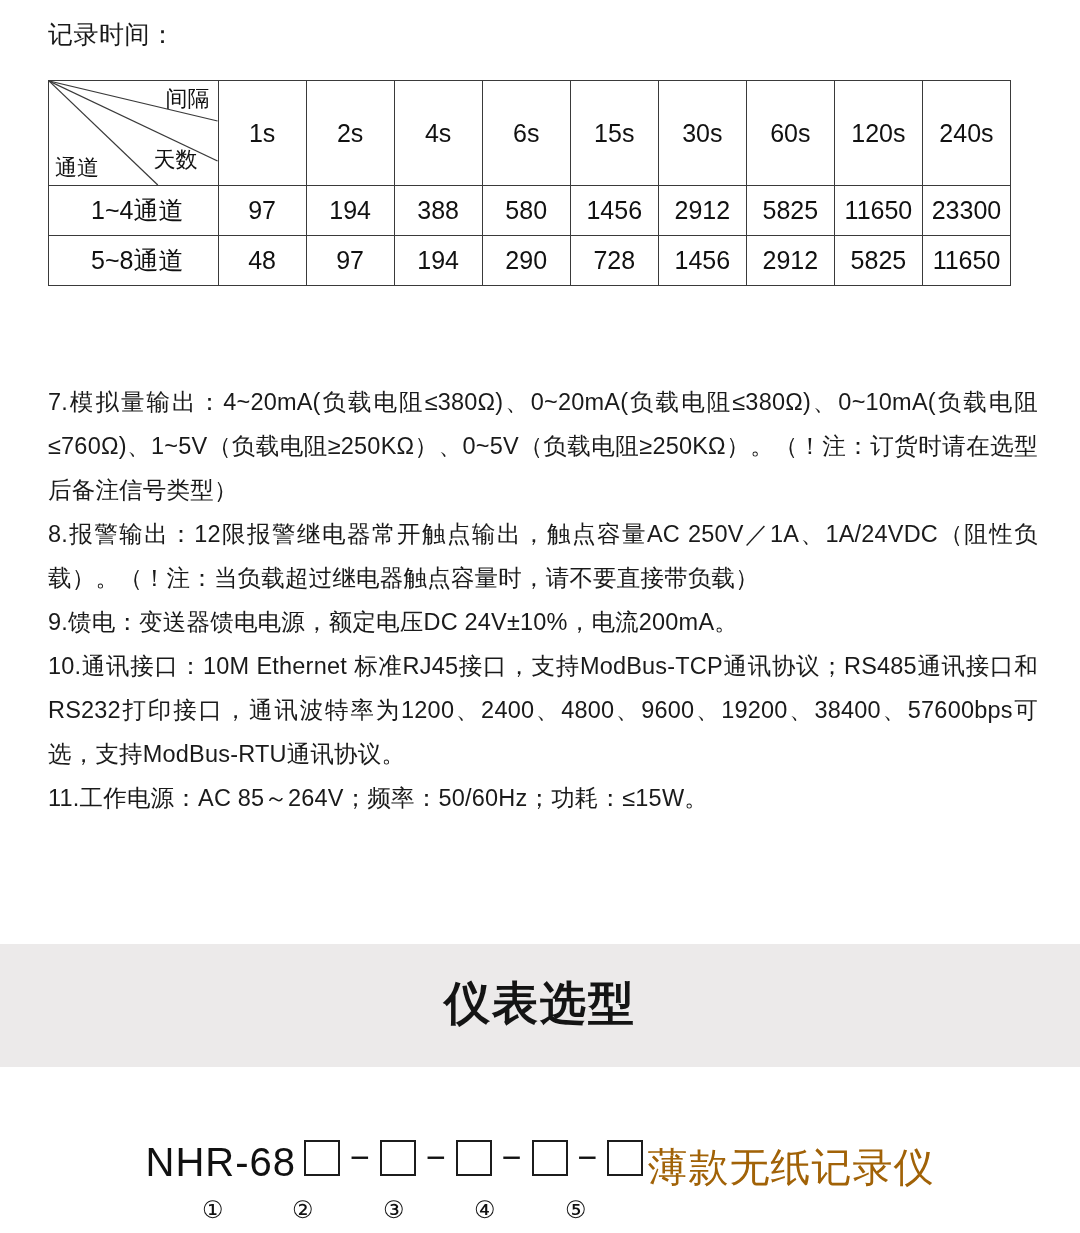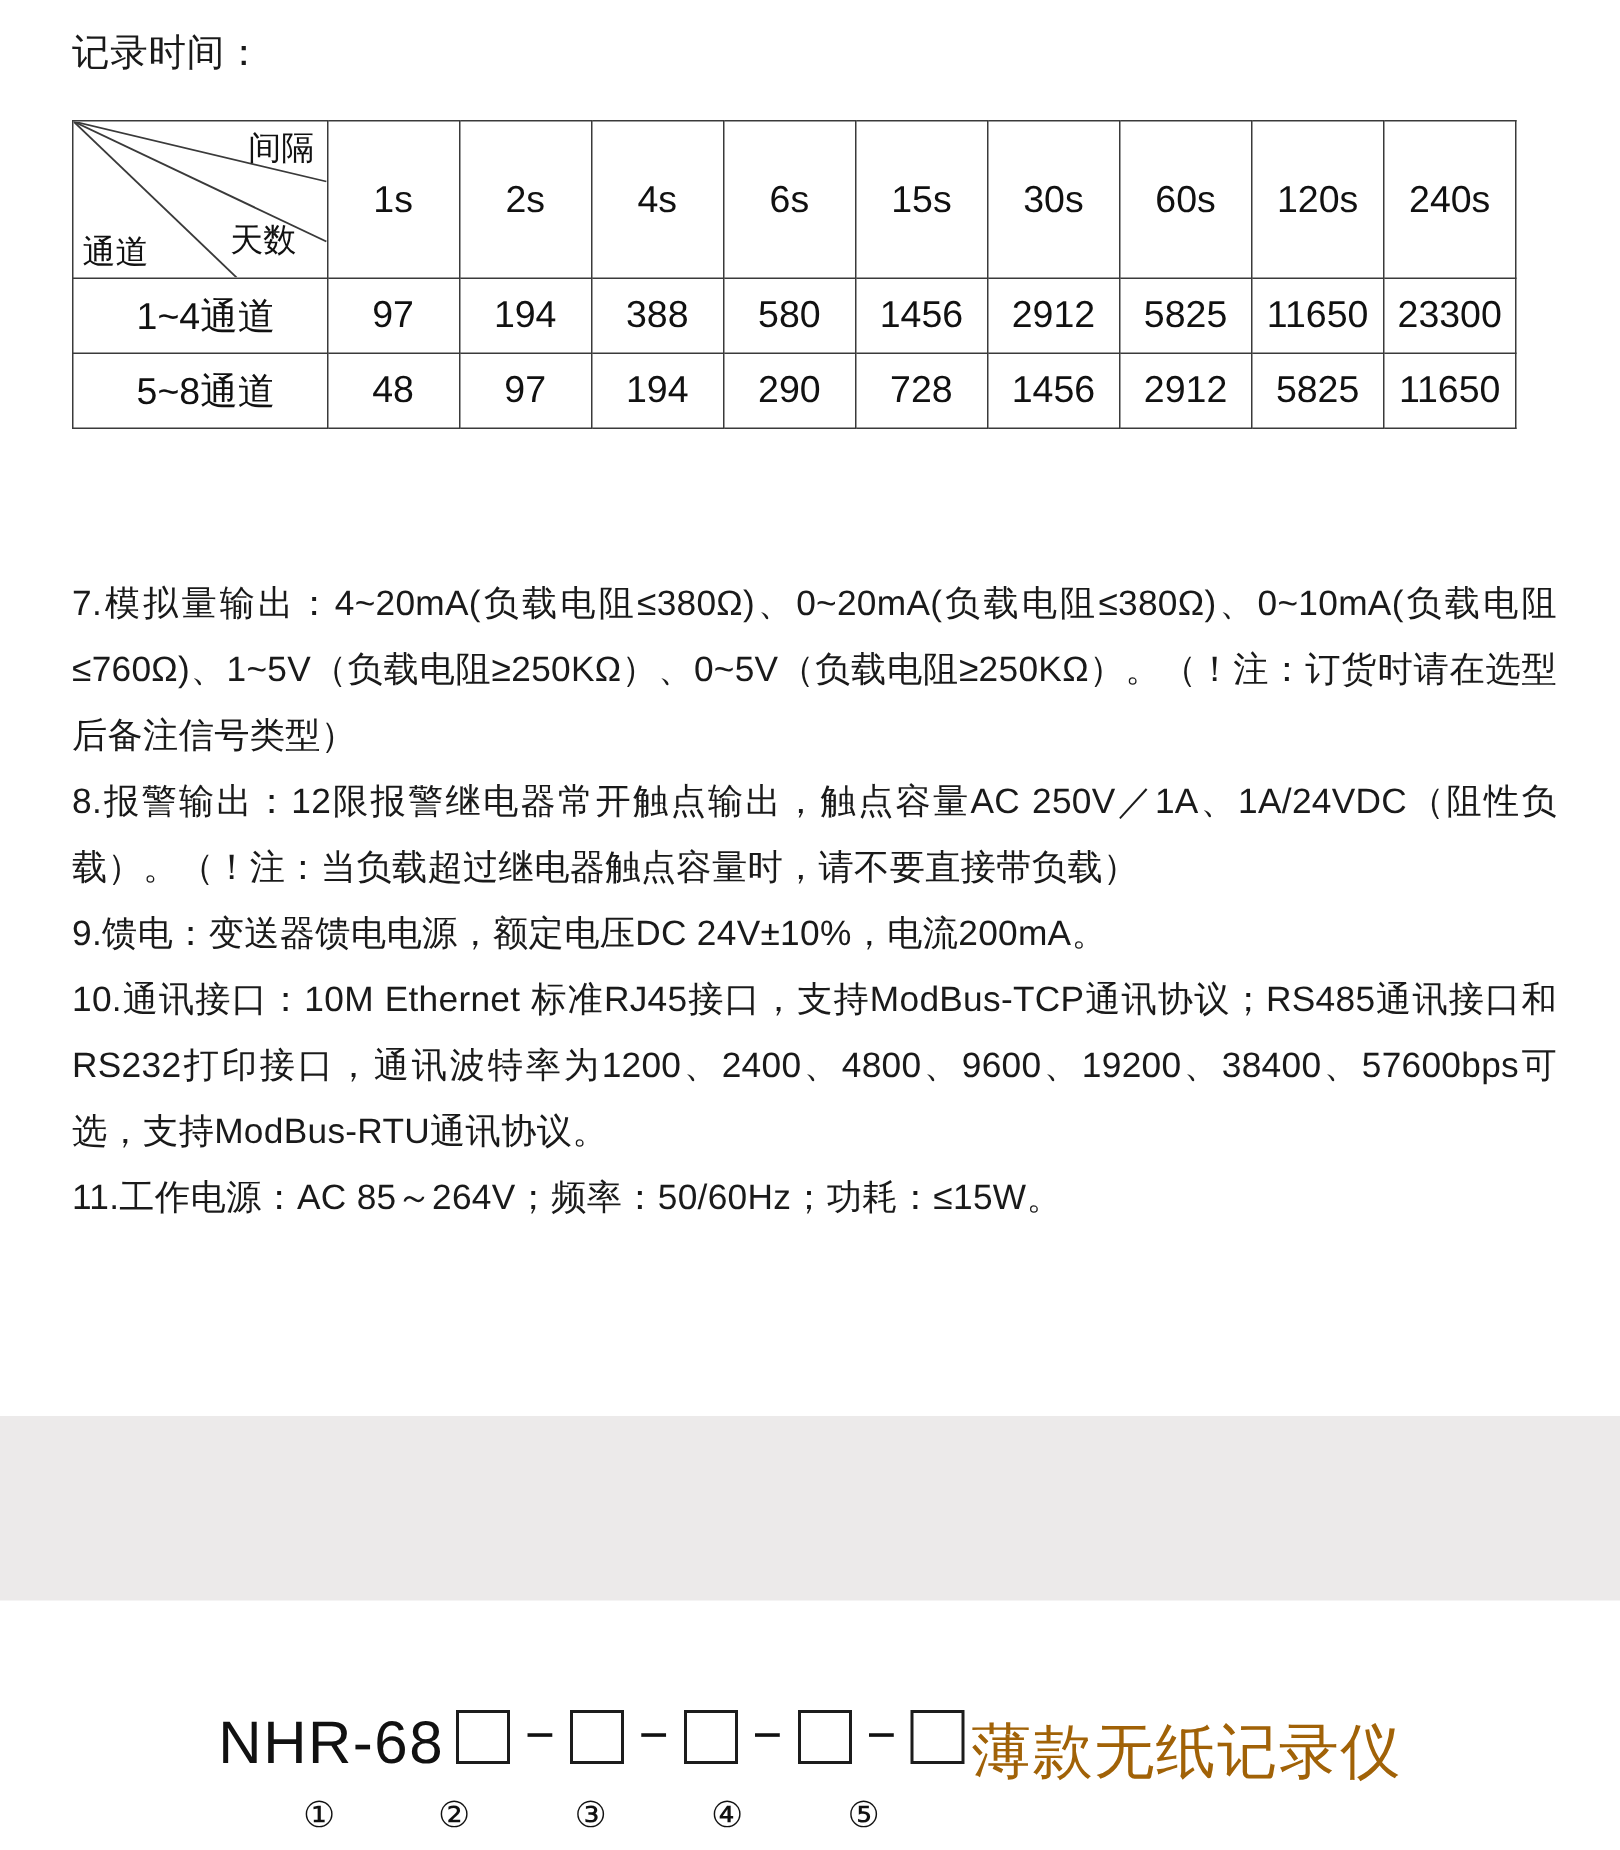--- a/index.html
+++ b/index.html
@@ -239,20 +239,21 @@
 
   <div class="specs">
     <p>7.模拟量输出：4~20mA(负载电阻≤380Ω)、0~20mA(负载电阻≤380Ω)、0~10mA(负载电阻≤760Ω)、1~5V（负载电阻≥250KΩ）、0~5V（负载电阻≥250KΩ）。（！注：订货时请在选型后备注信号类型）</p>
     <p>8.报警输出：12限报警继电器常开触点输出，触点容量AC 250V／1A、1A/24VDC（阻性负载）。（！注：当负载超过继电器触点容量时，请不要直接带负载）</p>
     <p>9.馈电：变送器馈电电源，额定电压DC 24V±10%，电流200mA。</p>
     <p>10.通讯接口：10M Ethernet 标准RJ45接口，支持ModBus-TCP通讯协议；RS485通讯接口和RS232打印接口，通讯波特率为1200、2400、4800、9600、19200、38400、57600bps可选，支持ModBus-RTU通讯协议。</p>
     <p>11.工作电源：AC 85～264V；频率：50/60Hz；功耗：≤15W。</p>
   </div>
 
   <div class="band"></div>
+  <div class="band-title">仪表选型</div>
 
   <div class="model-line">
     <span class="model-prefix">NHR-68</span>
     <span class="model-box"></span>
     <span class="model-dash">−</span>
     <span class="model-box"></span>
     <span class="model-dash">−</span>
     <span class="model-box"></span>
     <span class="model-dash">−</span>
     <span class="model-box"></span>

